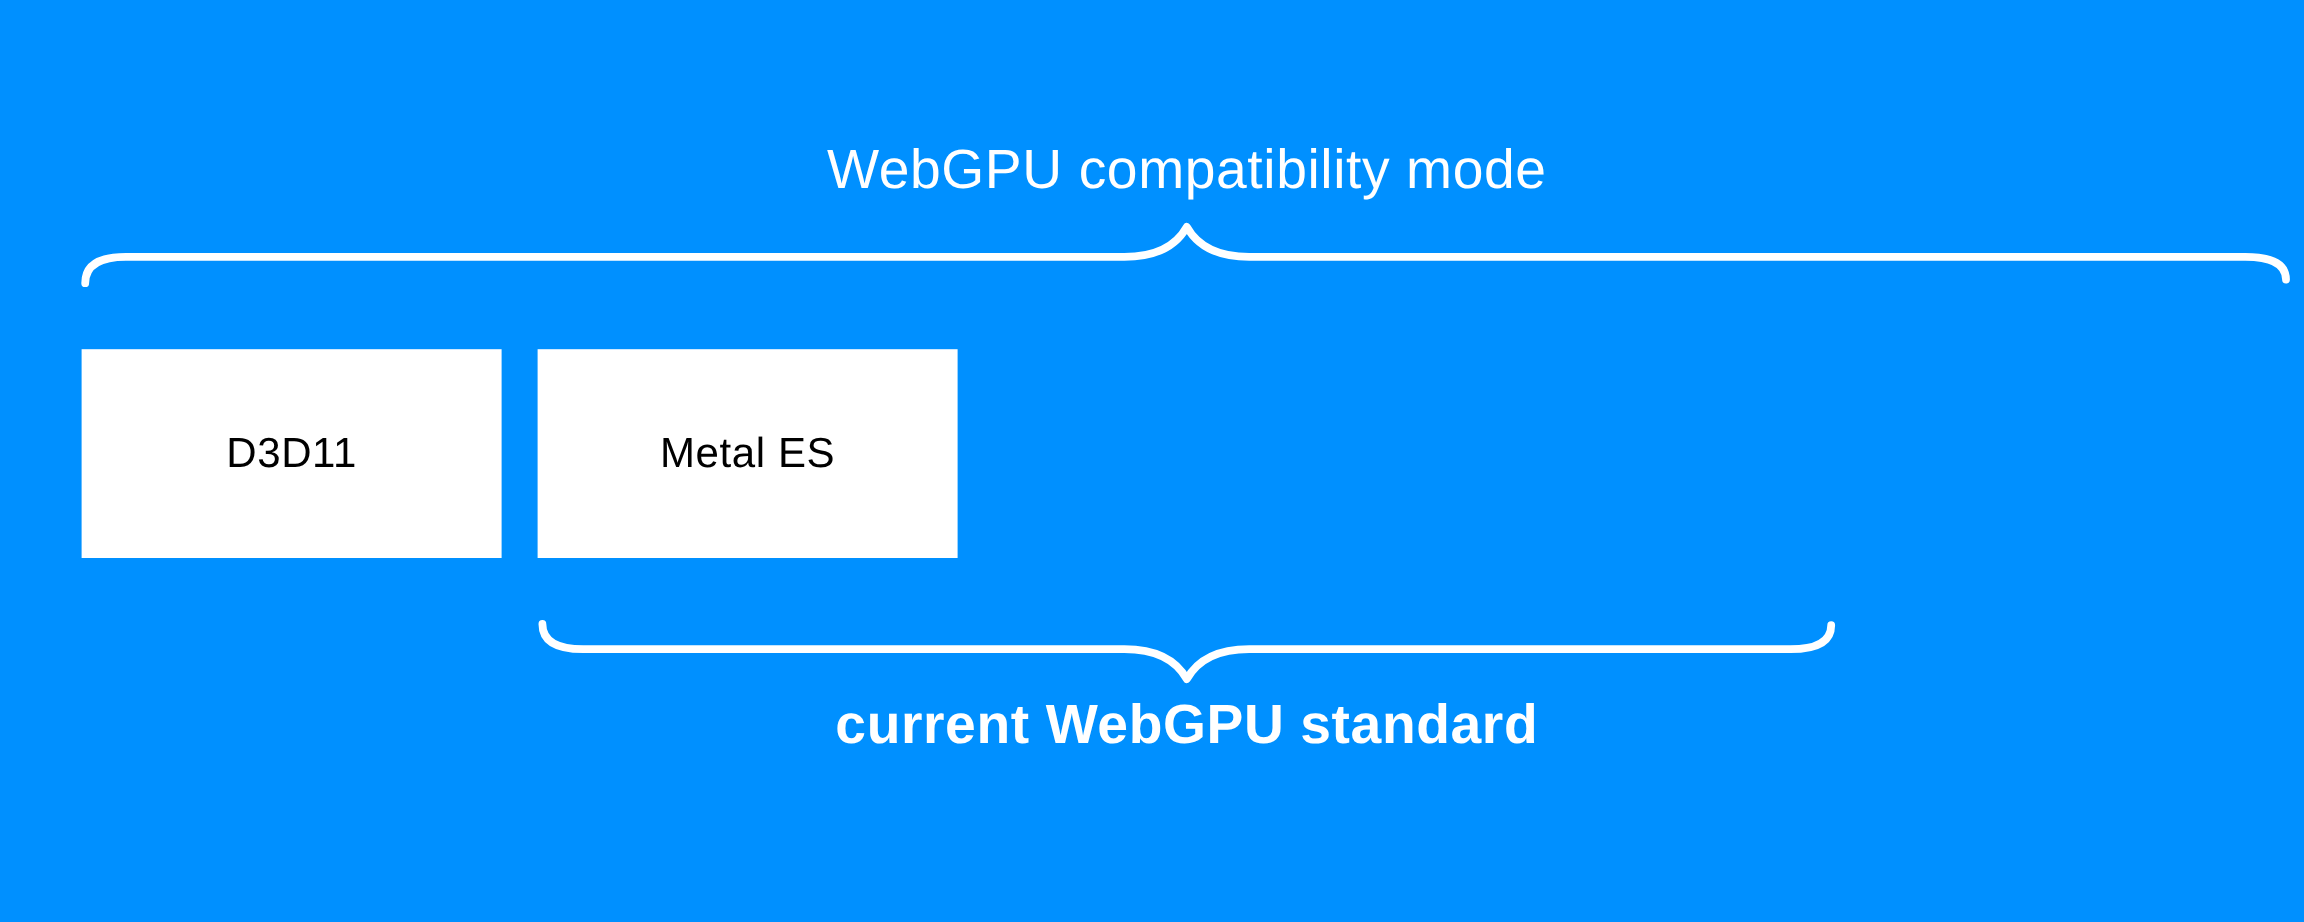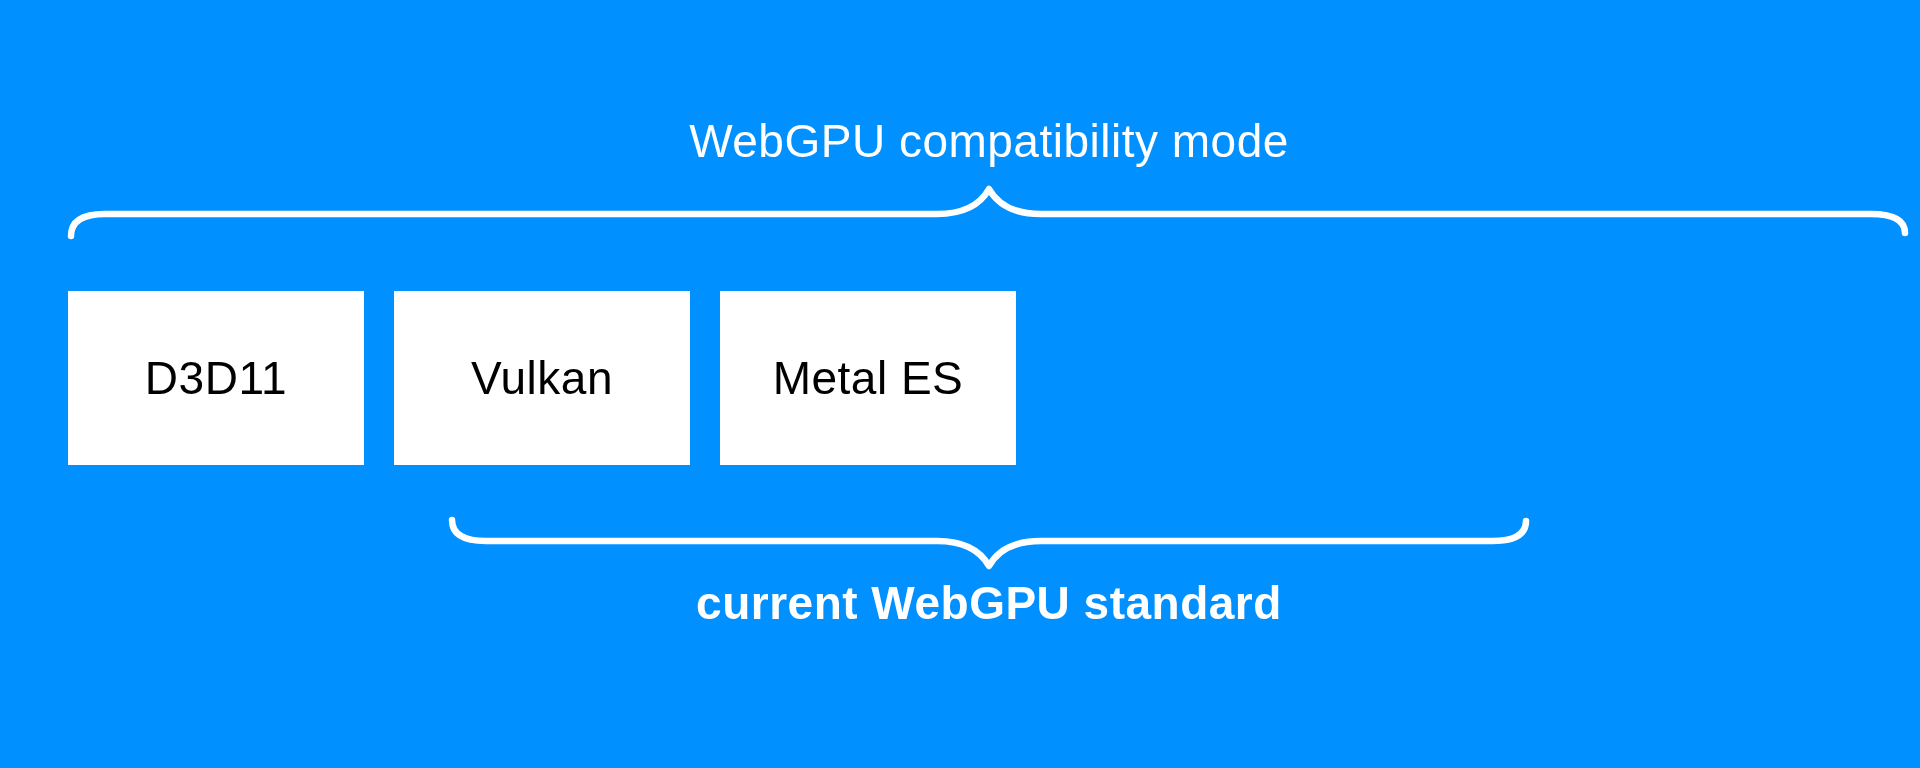--- a/index.html
+++ b/index.html
@@ -38,44 +38,43 @@
     pointer-events: none;
   }
   .boxes-row {
     position: absolute;
     top: 291px;
     left: 39px;
     display: flex;
     gap: 30px;
   }
   .api-box {
-    width: 296px;
+    width: 350px;
     height: 174px;
     background: #FFFFFF;
     color: #000000;
     display: flex;
     align-items: center;
     justify-content: center;
-    font-size: 46px;
+    font-size: 35px;
     letter-spacing: 0.5px;
   }
 </style>
 </head>
 <body>
 
 <div class="canvas">
 
   <div class="caption caption-top">WebGPU compatibility mode</div>
 
   <svg class="brace-layer" viewBox="0 0 1920 768" xmlns="http://www.w3.org/2000/svg">
     <path d="M 42 236 Q 42 214 76 214 L 908 214 Q 946 214 960 189 Q 974 214 1012 214 L 1842 214 Q 1876 214 1876 233" fill="none" stroke="#FFFFFF" stroke-width="6.5" stroke-linecap="round" stroke-linejoin="round"></path>
     <path d="M 423 520 Q 423 541 457 541 L 908 541 Q 946 541 960 566 Q 974 541 1012 541 L 1463 541 Q 1497 541 1497 521" fill="none" stroke="#FFFFFF" stroke-width="6.5" stroke-linecap="round" stroke-linejoin="round"></path>
   </svg>
 
   <div class="boxes-row">
     <div class="api-box">D3D11</div>
-    <div class="api-box">Vulkan</div>
     <div class="api-box">Metal ES</div>
   </div>
 
   <div class="caption caption-bottom">current WebGPU standard</div>
 
 </div>
 
 </body></html>

